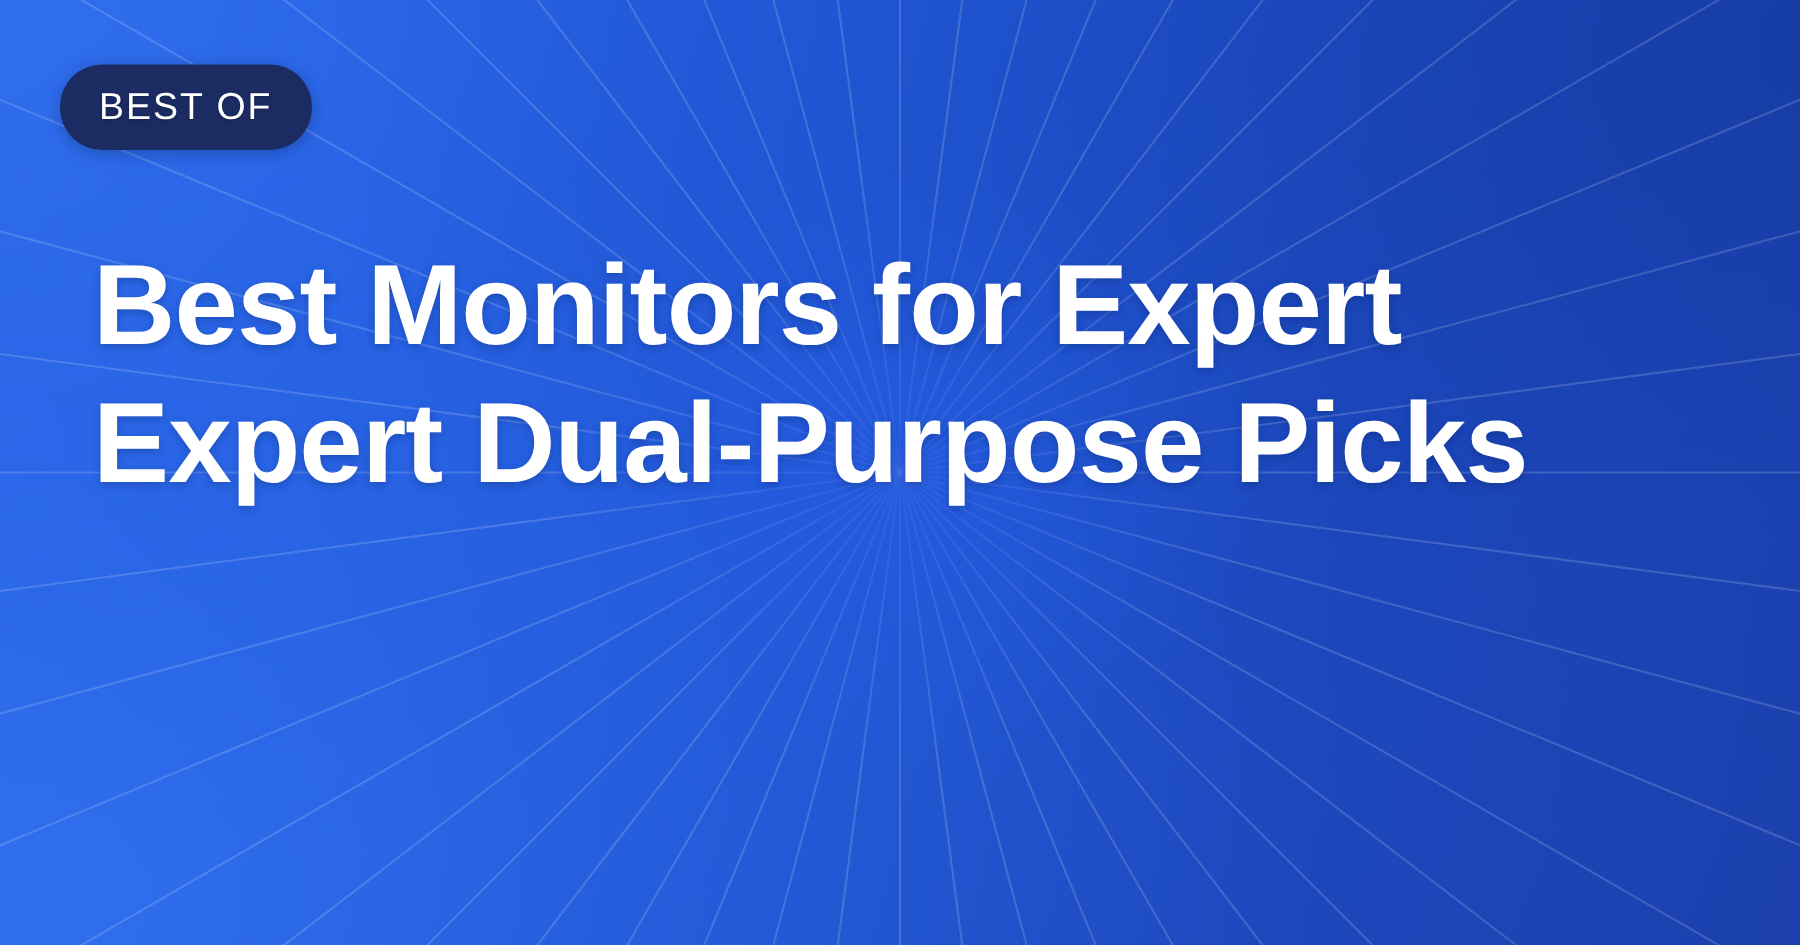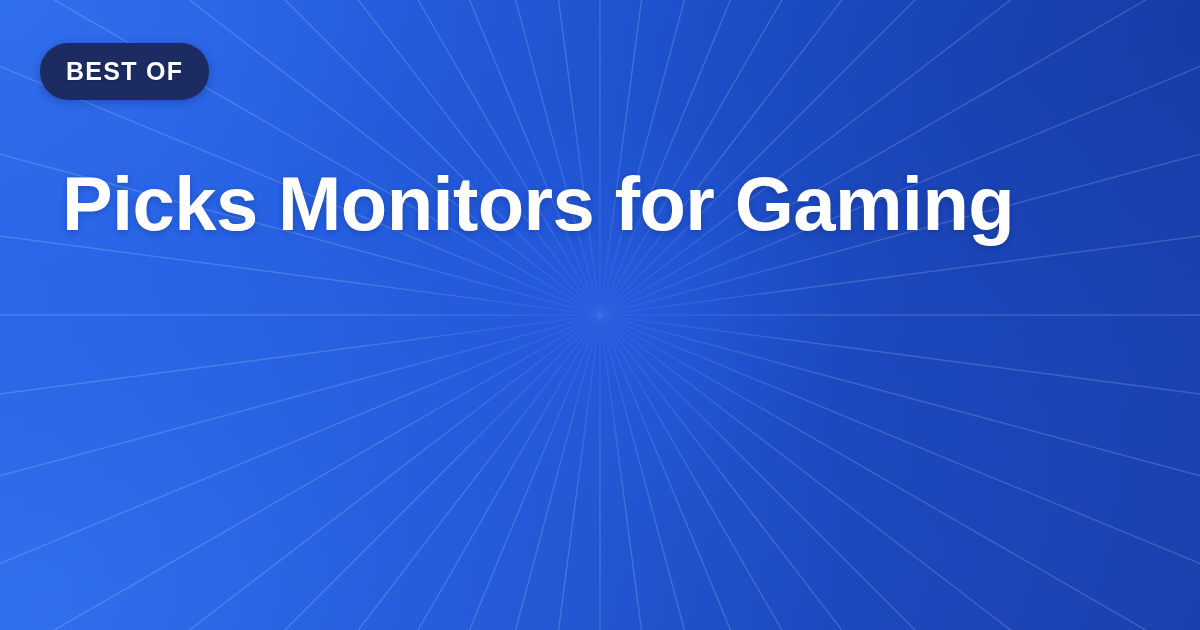--- a/index.html
+++ b/index.html
@@ -70,21 +70,21 @@
     align-items: center;
     justify-content: center;
     background: #1c2c63;
     border-radius: 28px;
     box-shadow: 0 2px 10px rgba(8,20,60,0.30);
     z-index: 5;
   }
   .badge-text {
     color: #ffffff;
     font-size: 25px;
-    font-weight: bold;
+    font-weight: normal;
     letter-spacing: 1.3px;
     line-height: 1;
     white-space: nowrap;
     text-shadow: 0 1px 2px rgba(10,22,60,0.45);
   }
 
   
   .headline {
     position: absolute;
     left: 62px;
@@ -162,16 +162,17 @@
       <line x1="600" y1="315" x2="2242.073904691416" y2="-124.99237667428514" stroke="#ffffff"></line>
       <line x1="600" y1="315" x2="2285.4562643354775" y2="93.10547322591214" stroke="#ffffff"></line>
     </svg>
   <div class="center-veil"></div>
 
   <div class="badge">
     <span class="badge-text">BEST OF</span>
   </div>
 
   <div class="headline">
-    <div class="headline-line">Picks Monitors for Gaming</div>
+    <div class="headline-line">Best Monitors for Expert</div>
+    <div class="headline-line">Expert Dual-Purpose Picks</div>
   </div>
 
 </div>
 
 </body></html>

